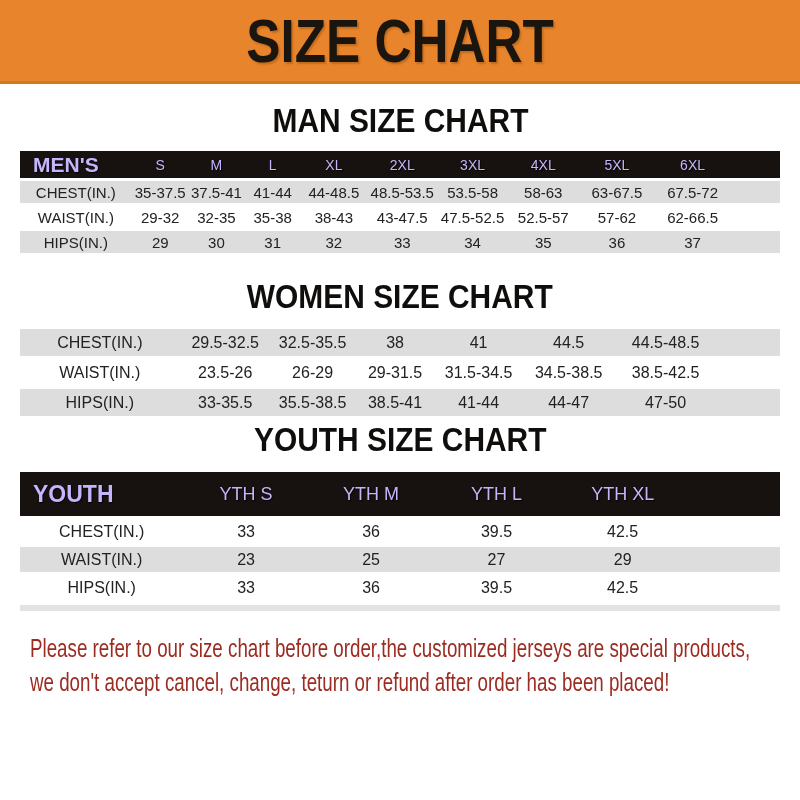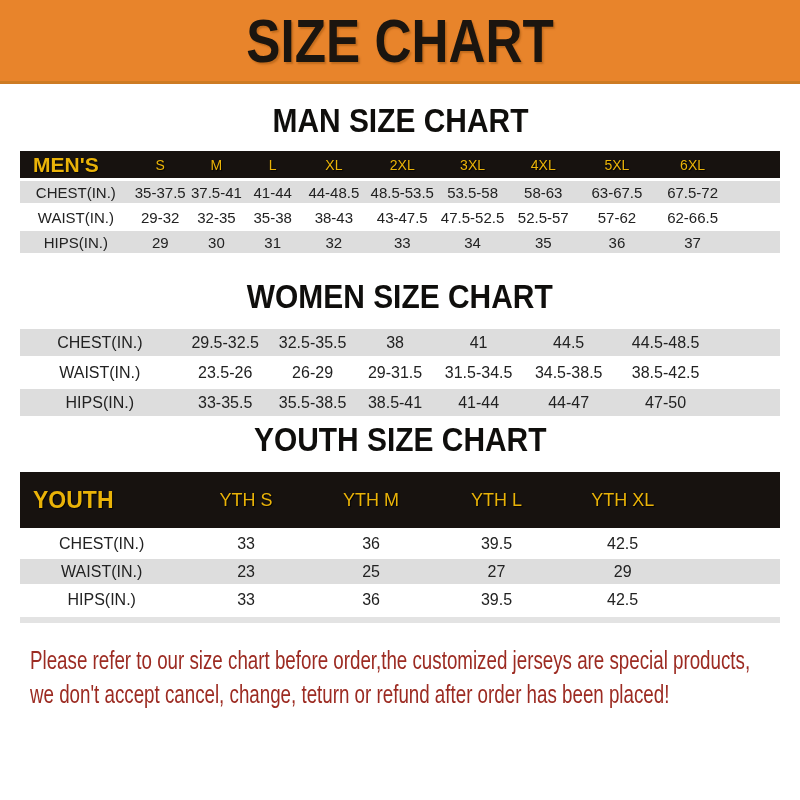--- a/index.html
+++ b/index.html
@@ -40,39 +40,39 @@
   #youth-title { }
 
   
   table {
     width: 760px; margin: 8px auto 0;
     border-collapse: separate; border-spacing: 0 3px;
     table-layout: fixed;
   }
   th, td { padding: 0; text-align: center; font-weight: normal; white-space: nowrap; }
   tr.head th {
-    background: #17120F; color: #eab308;
+    background: #17120F; color: #c4b5fd;
     text-shadow: 1px 1px 1px rgba(0,0,0,0.8);
   }
   tr.head th.corner { text-align: left; padding-left: 13px; font-weight: bold; }
   tr.gray  td { background: #DDDDDD; }
   tr.white td { background: #FFFFFF; }
   td { color: #222222; }
 
   #men-table tr.head th { height: 27px; font-size: 14px; }
   #men-table tr.head th.corner { font-size: 21px; }
   #men-table td { height: 22px; font-size: 15px; }
 
   #women-table { margin-top: 10px; }
   #women-table tr.head th { height: 41px; font-size: 18px; }
   #women-table tr.head th.corner { font-size: 23px; }
   #women-table td { height: 27px; font-size: 16px; }
 
   #youth-table { margin-top: 10px; }
-  #youth-table tr.head th { height: 56px; font-size: 18px; }
+  #youth-table tr.head th { height: 44px; font-size: 18px; }
   #youth-table tr.head th.corner { font-size: 23px; }
   #youth-table td { height: 25px; font-size: 16px; }
 
   .bottom-strip { width: 760px; height: 6px; background: #E3E3E3; margin: 2px auto 0; }
 
   
   .footer { margin: 20px 0 9px 30px; }
   .footer p {
     margin: 0;
     color: #9C2B22;

